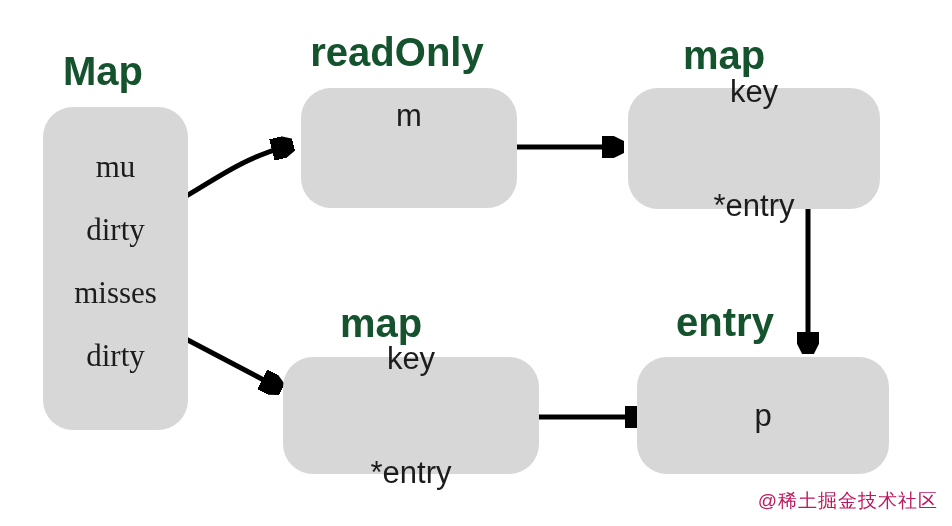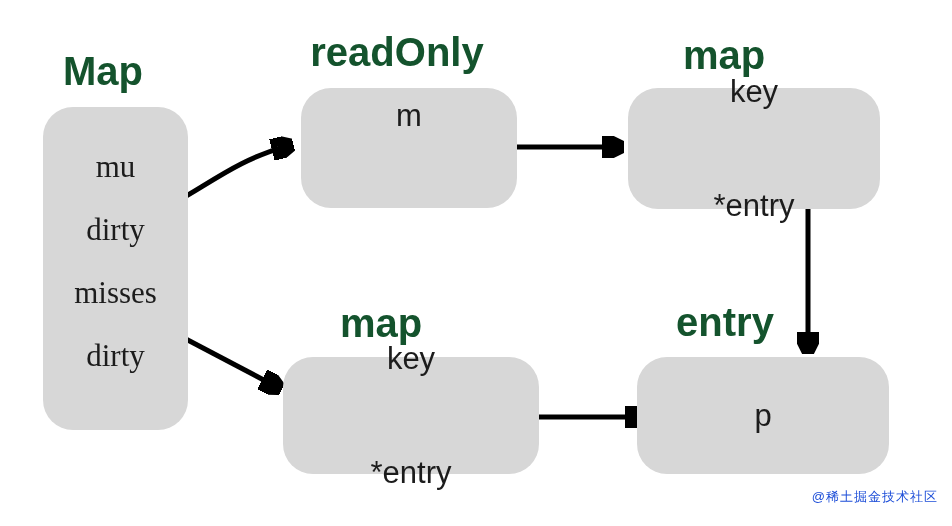--- a/index.html
+++ b/index.html
@@ -35,22 +35,22 @@
   .fields-row{
     display:flex;flex-direction:column;justify-content:center;align-items:center;
     gap:78px;height:100%;text-align:right;
   }
   .single-field{
     display:flex;justify-content:center;align-items:center;height:100%;
   }
   .watermark{
     position:absolute;
     right:14px;top:488px;
-    font-size:13px;
-    color:#1d4ed8;
+    font-size:19px;
+    color:#be185d;
     letter-spacing:1px;
   }
 </style>
 </head>
 <body>
 
 <div class="canvas">
 
   <svg class="arrows" viewBox="0 0 952 526" xmlns="http://www.w3.org/2000/svg">
     <defs>

